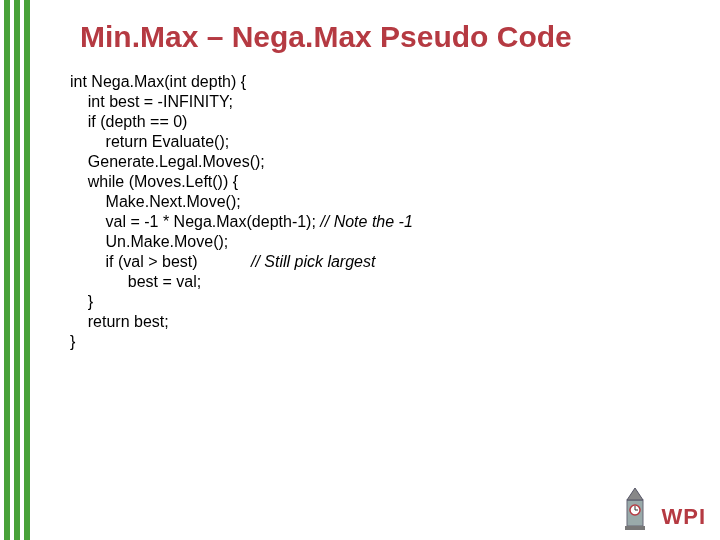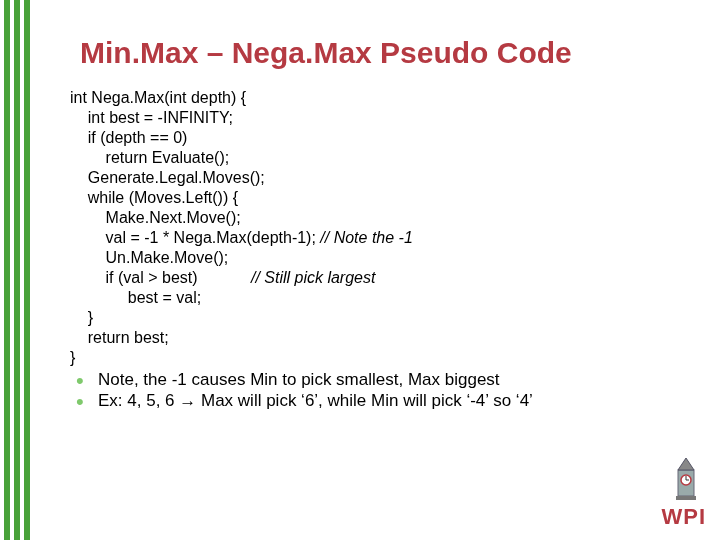--- a/index.html
+++ b/index.html
@@ -30,21 +30,21 @@
     position: absolute;
     left: 60px;
     top: 10px;
     right: 20px;
     bottom: 10px;
   }
   .title {
     font-size: 30px;
     color: #b53a42;
     font-weight: bold;
-    margin: 26px 0 18px 20px;
+    margin: 10px 0 18px 20px;
     white-space: nowrap;
   }
   pre.code {
     font-family: Liberation Sans, sans-serif;
     font-size: 16px;
     line-height: 1.25;
     margin: 0 0 0 10px;
     white-space: pre;
   }
   .comment {
@@ -73,21 +73,20 @@
   .arrow {
     font-family: Arial, sans-serif;
   }
   .logo {
     position: absolute;
     right: 14px;
     bottom: 10px;
     display: flex;
     align-items: flex-end;
     gap: 6px;
-    flex-direction: column;
   }
   .logo .clock {
     width: 40px;
     height: 44px;
   }
   .logo .wpi {
     font-family: Arial, Helvetica, sans-serif;
     font-weight: 900;
     font-size: 22px;
     letter-spacing: 1px;
@@ -115,28 +114,20 @@
 <span>    while (Moves.Left()) {</span>
 <span>        Make.Next.Move();</span>
 <span>        val = -1 * Nega.Max(depth-1); </span><span class="comment">// Note the -1</span>
 <span>        Un.Make.Move();</span>
 <span>        if (val &gt; best)            </span><span class="comment">// Still pick largest</span>
 <span>             best = val;</span>
 <span>    }</span>
 <span>    return best;</span>
 <span>}</span></pre>
 
-  <ul class="bullets">
-    <li>
-      <span>Note, the -1 causes Min to pick smallest, Max biggest</span>
-    </li>
-    <li>
-      <span>Ex: 4, 5, 6 </span><span class="arrow">→</span><span> Max will pick ‘6’, while Min will pick ‘-4’ so ‘4’</span>
-    </li>
-  </ul>
 
 </div>
 
 <div class="logo">
   <svg class="clock" viewBox="0 0 40 44">
     <rect x="12" y="14" width="16" height="26" fill="#9aa" stroke="#667" stroke-width="1"></rect>
     <polygon points="12,14 20,2 28,14" fill="#888" stroke="#556" stroke-width="1"></polygon>
     <circle cx="20" cy="24" r="5" fill="#fff" stroke="#b53a42" stroke-width="1.5"></circle>
     <line x1="20" y1="24" x2="20" y2="20" stroke="#333" stroke-width="1"></line>
     <line x1="20" y1="24" x2="23" y2="24" stroke="#333" stroke-width="1"></line>

